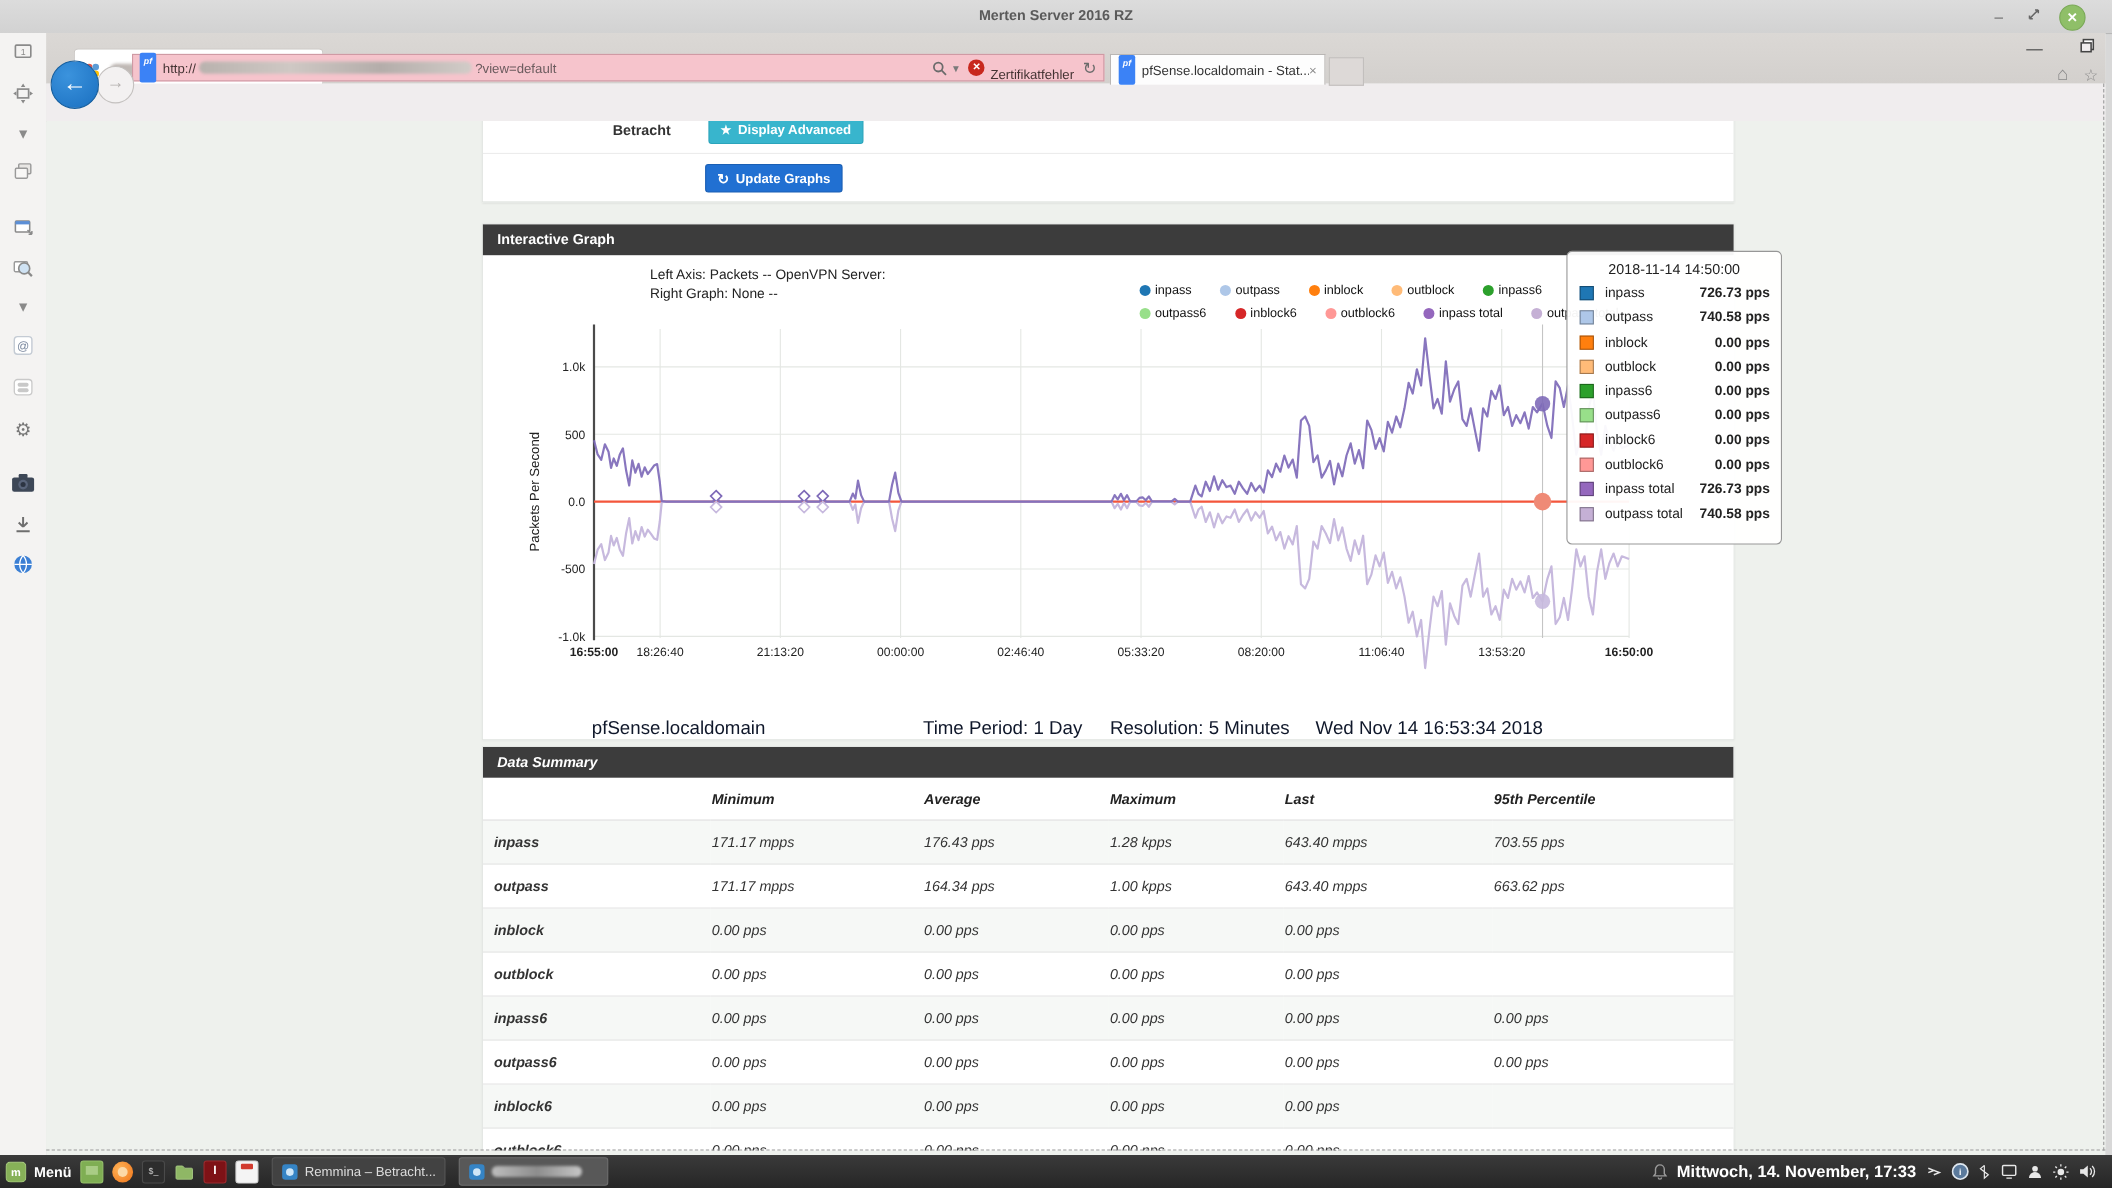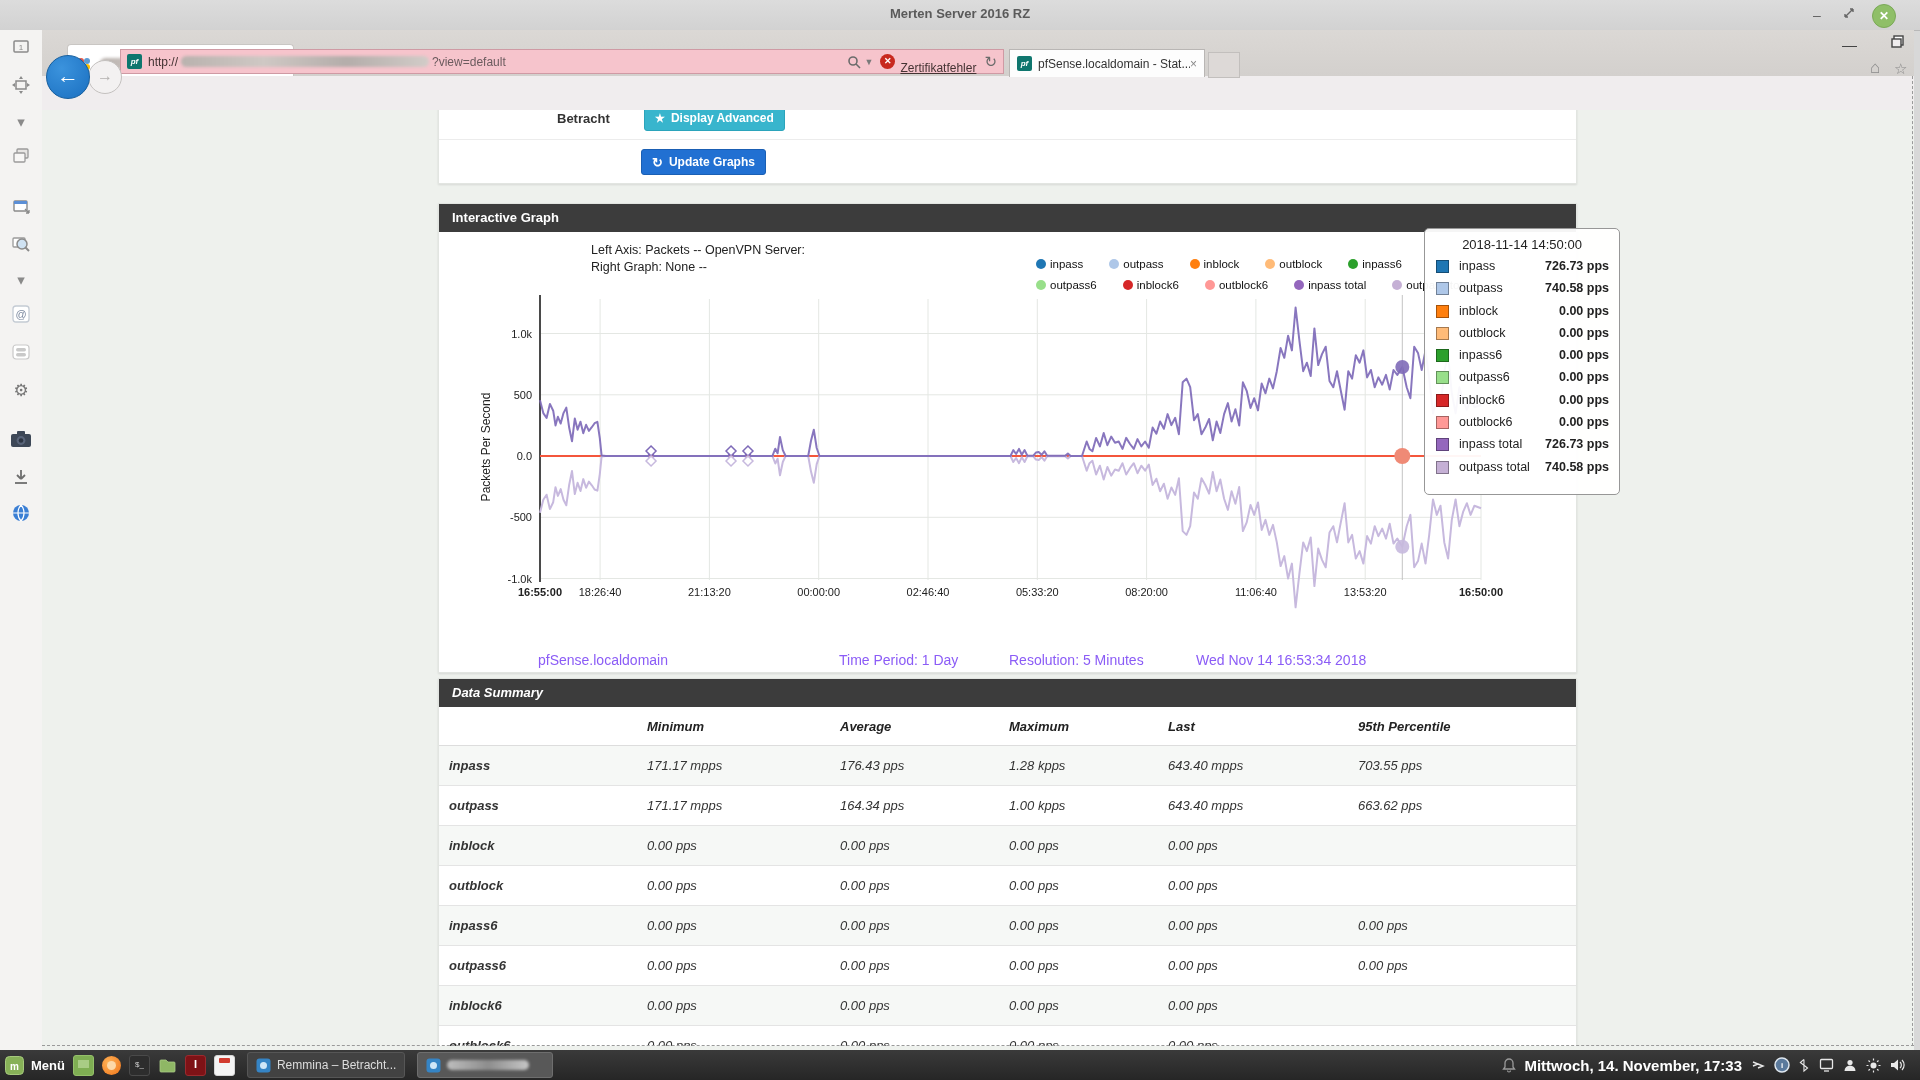--- a/index.html
+++ b/index.html
@@ -38,21 +38,21 @@
   .nav-fwd{position:absolute;left:46px;top:-16px;width:32px;height:32px;border-radius:50%;
     background:#f3f1f1;border:1px solid #c4c1bf;color:#b4b1af;font-size:16px;line-height:30px;text-align:center;z-index:3;}
   .addressbar{position:absolute;left:78px;top:-27px;width:884px;height:25px;background:#f6c4cc;
     border:1px solid #cf9aa4;display:flex;align-items:center;padding:0 6px;box-sizing:border-box;z-index:2;}
   .addr-txt{font-size:12px;color:#433;white-space:nowrap;}
   .ie-tab{position:absolute;left:967px;top:-27px;width:196px;height:28px;background:#fdfdfd;
     border:1px solid #b9b6b4;border-bottom:none;display:flex;align-items:center;padding:0 7px;box-sizing:border-box;z-index:2;}
   .ie-tab-title{font-size:12px;color:#333;white-space:nowrap;overflow:hidden;flex:1;margin-left:6px;}
   .ie-newtab{position:absolute;left:1166px;top:-24px;width:30px;height:24px;background:#ddd9d7;
     border:1px solid #c2bfbd;z-index:1;}
-  .favicon{width:15px;height:15px;background:#0f766e;color:#fff;font-size:8px;font-style:italic;
+  .favicon{width:15px;height:27px;background:#3b82f6;color:#fff;font-size:8px;font-style:italic;
     font-weight:bold;text-align:center;line-height:15px;flex:none;border-radius:2px;}
   .chrome-ic{color:#6b6b6b;font-size:14px;}
   .cert-shield{width:15px;height:15px;border-radius:50%;background:#c8281e;color:#fff;
     font-size:9px;font-weight:bold;text-align:center;line-height:15px;flex:none;}
 
   
   .content{position:absolute;left:0;top:80px;width:1872px;height:936px;background:#eef1ed;overflow:hidden;}
   .panel{position:absolute;background:#fff;border:1px solid #e2e5e1;box-shadow:0 1px 2px rgba(0,0,0,.10);box-sizing:border-box;}
   .panel-header{height:28px;background:#3c3c3c;color:#fff;font-size:13px;font-weight:bold;
     line-height:28px;padding-left:13px;}
@@ -61,21 +61,21 @@
   .btn-info{background:#38b5cd;border:1px solid #2ba4bb;}
   .btn-primary{background:#2170d2;border:1px solid #1a5fb4;}
 
   
   .axis-caption{position:absolute;left:152px;top:10px;font-size:12.5px;color:#222;line-height:17px;}
   .ylab{position:absolute;left:-33px;top:208px;width:160px;text-align:center;font-size:12px;color:#222;
     transform:rotate(-90deg);}
   .legend-row{position:absolute;left:597px;display:flex;gap:26px;}
   .legend-item{display:flex;align-items:center;gap:4px;font-size:11.5px;color:#111;white-space:nowrap;}
   .legend-dot{width:10px;height:10px;border-radius:50%;flex:none;}
-  .gfooter span{position:absolute;top:0;font-size:14px;color:#8b5cf6;white-space:nowrap;}
+  .gfooter span{position:absolute;top:0;font-size:17px;color:#0f172a;white-space:nowrap;}
 
   
   .tooltip{position:absolute;left:1382px;top:118px;width:196px;height:267px;
     background:rgba(255,255,255,.95);border:1px solid #979797;border-radius:5px;z-index:20;box-sizing:border-box;}
   .tt-title{text-align:center;font-size:13px;color:#222;margin-top:8px;}
   .tt-row{position:relative;height:22.3px;font-size:12.5px;color:#222;}
   .tt-sq{position:absolute;left:11px;top:4px;width:13px;height:13px;border:1px solid rgba(0,0,0,.35);box-sizing:border-box;}
   .tt-name{position:absolute;left:34px;top:3px;}
   .tt-val{position:absolute;right:10px;top:3px;font-weight:bold;}
 
@@ -187,21 +187,21 @@
         <span class="addr-txt" style="margin-left:6px;">http://</span>
         <div class="redact" style="width:248px;height:11px;margin:0 3px;"></div>
         <span class="addr-txt" style="color:#6b5b5e;">?view=default</span>
         <div style="flex:1;"></div>
         <svg width="14" height="14" viewBox="0 0 14 14" class="chrome-ic">
             <circle cx="6" cy="6" r="4" fill="none" stroke="#6b6b6b" stroke-width="1.6"></circle>
             <path d="M9 9l4 4" stroke="#6b6b6b" stroke-width="1.6"></path>
           </svg>
         <span style="font-size:9px;color:#7a7a7a;margin:0 7px 0 3px;">▼</span>
         <div class="cert-shield">✕</div>
-        <span class="addr-txt" style="margin:12px 8px 0 5px;text-decoration:underline;">Zertifikatfehler</span>
+        <span class="addr-txt" style="margin:12px 8px 0 5px;">Zertifikatfehler</span>
         <span class="chrome-ic" style="font-size:15px;">↻</span>
       </div>
 
       <div class="ie-tab">
         <div class="favicon">pf</div>
         <span class="ie-tab-title">pfSense.localdomain - Stat...</span>
         <span style="color:#8a8a8a;font-size:12px;">×</span>
       </div>
       <div class="ie-newtab"></div>
 

